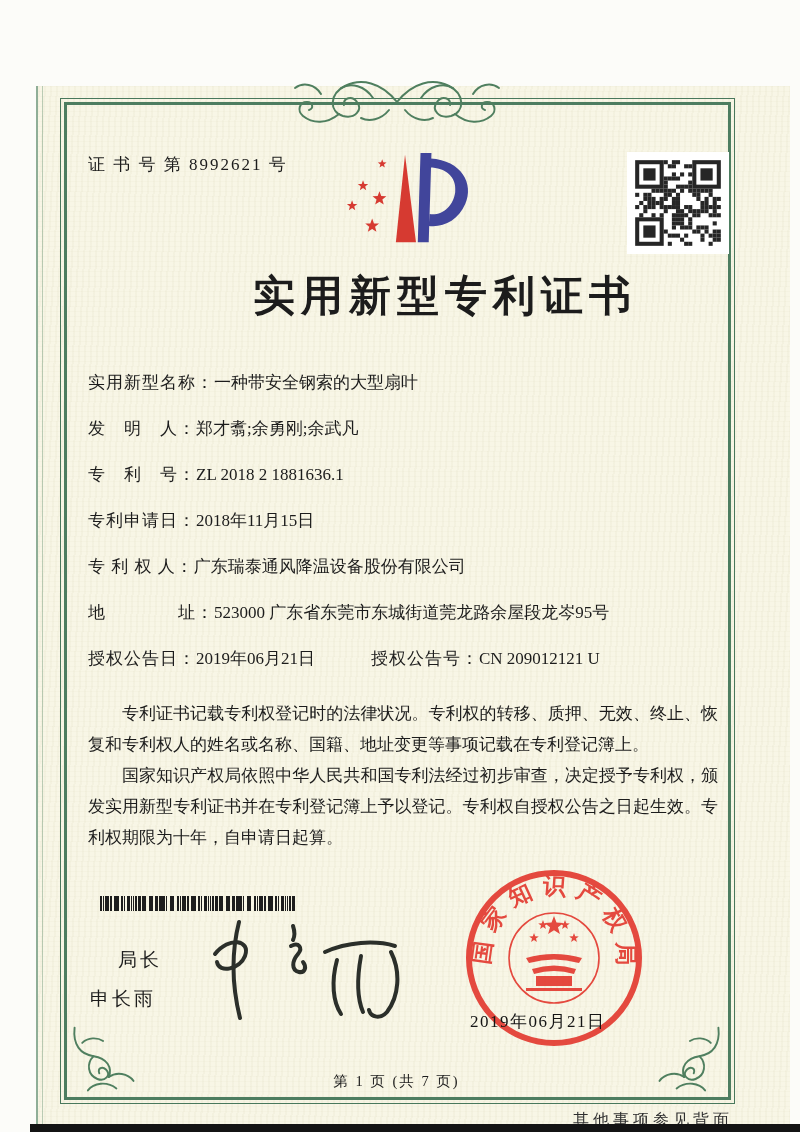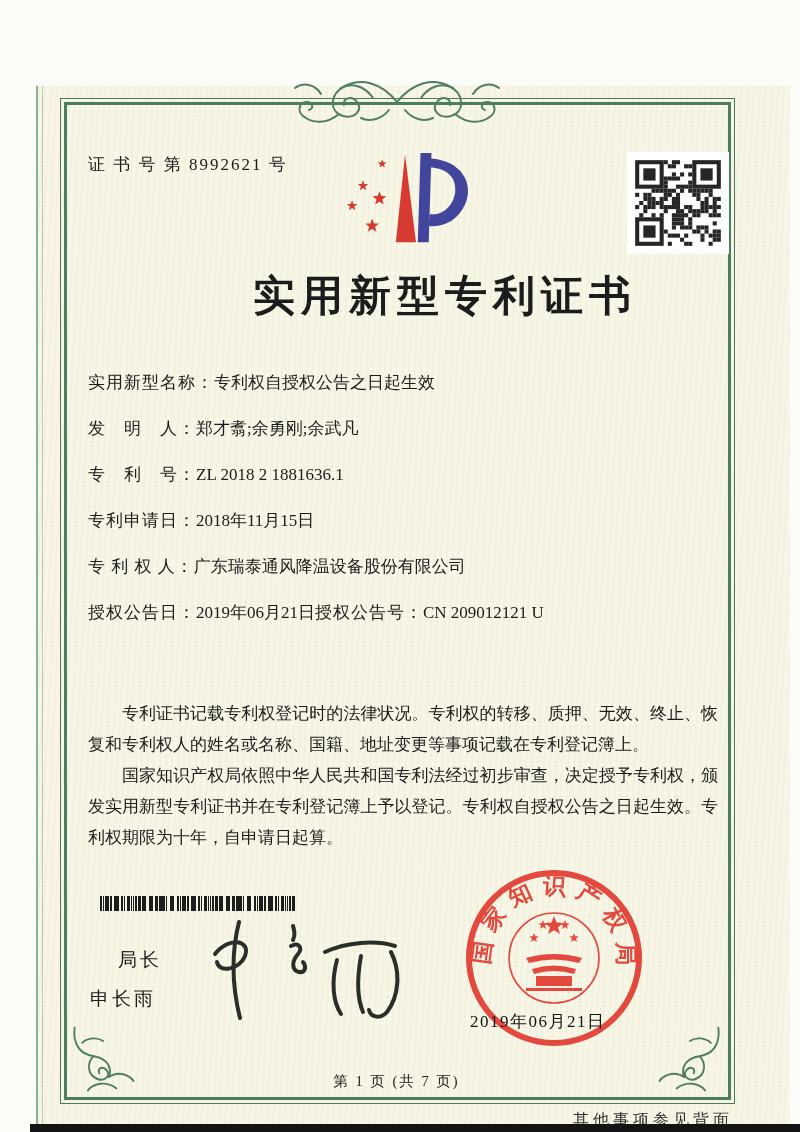--- a/index.html
+++ b/index.html
@@ -20,21 +20,21 @@
   
   #cert-no{position:absolute;left:88px;top:153px;font-size:17px;letter-spacing:2px;}
   #logo{position:absolute;left:332px;top:148px;}
   #qr{position:absolute;left:627px;top:152px;}
   #title{position:absolute;left:60px;top:268px;width:770px;text-align:center;
          font-size:42px;font-weight:bold;letter-spacing:6px;}
   
   #fields{position:absolute;left:88px;top:374px;width:640px;font-size:17px;line-height:17px;}
   .frow{margin-bottom:29px;white-space:nowrap;}
   .frow .lab{letter-spacing:1px;}
-  .pair2{}
+  .pair2{margin-left:56px;}
   
   #body-text{position:absolute;left:88px;top:698px;width:630px;font-size:17px;line-height:31px;text-align:justify;}
   #body-text p{margin:0;text-indent:2em;}
   
   #barcode{position:absolute;left:100px;top:896px;width:196px;height:15px;
     background-image:
       repeating-linear-gradient(90deg,#1d1d1d 0 2px,transparent 2px 3px,#1d1d1d 3px 4px,transparent 4px 7px),
       repeating-linear-gradient(90deg,#1d1d1d 0 1px,transparent 1px 5px,#1d1d1d 5px 8px,transparent 8px 11px);}
   
   #signer-title{position:absolute;left:90px;top:947px;font-size:19px;letter-spacing:3px;margin-left:28px;}
@@ -254,33 +254,36 @@
       <rect x="10" y="22" width="1" height="1" fill="#262626"></rect>
       <rect x="14" y="22" width="1" height="1" fill="#262626"></rect>
       <rect x="15" y="22" width="1" height="1" fill="#262626"></rect>
       <rect x="20" y="22" width="1" height="1" fill="#262626"></rect>
     </svg>
 
   <div id="title">实用新型专利证书</div>
 
   <div id="fields">
     <div class="frow">
-      <span class="lab">实用新型名称：</span><span>专利权自授权公告之日起生效</span>
+      <span class="lab">实用新型名称：</span><span>一种带安全钢索的大型扇叶</span>
     </div>
     <div class="frow">
       <span class="lab">发　明　人：</span><span>郑才翥;余勇刚;余武凡</span>
     </div>
     <div class="frow">
       <span class="lab">专　利　号：</span><span>ZL 2018 2 1881636.1</span>
     </div>
     <div class="frow">
       <span class="lab">专利申请日：</span><span>2018年11月15日</span>
     </div>
     <div class="frow">
       <span class="lab">专 利 权 人：</span><span>广东瑞泰通风降温设备股份有限公司</span>
+    </div>
+    <div class="frow">
+      <span class="lab">地　　　　址：</span><span>523000 广东省东莞市东城街道莞龙路余屋段龙岑95号</span>
     </div>
     <div class="frow">
       <span class="lab">授权公告日：</span><span>2019年06月21日</span><span class="pair2 lab">授权公告号：</span><span>CN 209012121 U</span>
     </div>
   </div>
 
   <div id="body-text">
     <p>专利证书记载专利权登记时的法律状况。专利权的转移、质押、无效、终止、恢复和专利权人的姓名或名称、国籍、地址变更等事项记载在专利登记簿上。</p>
     <p>国家知识产权局依照中华人民共和国专利法经过初步审查，决定授予专利权，颁发实用新型专利证书并在专利登记簿上予以登记。专利权自授权公告之日起生效。专利权期限为十年，自申请日起算。</p>
   </div>

